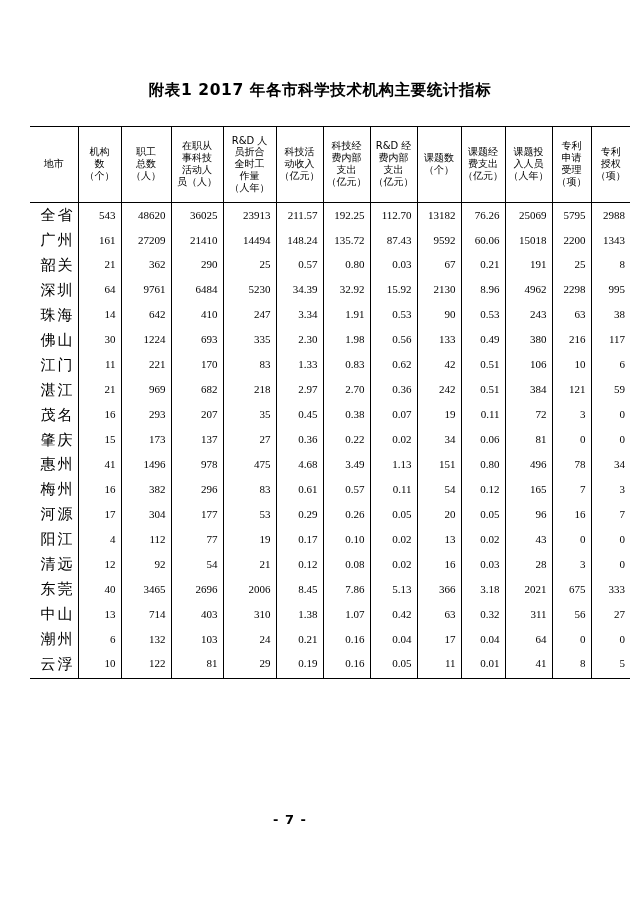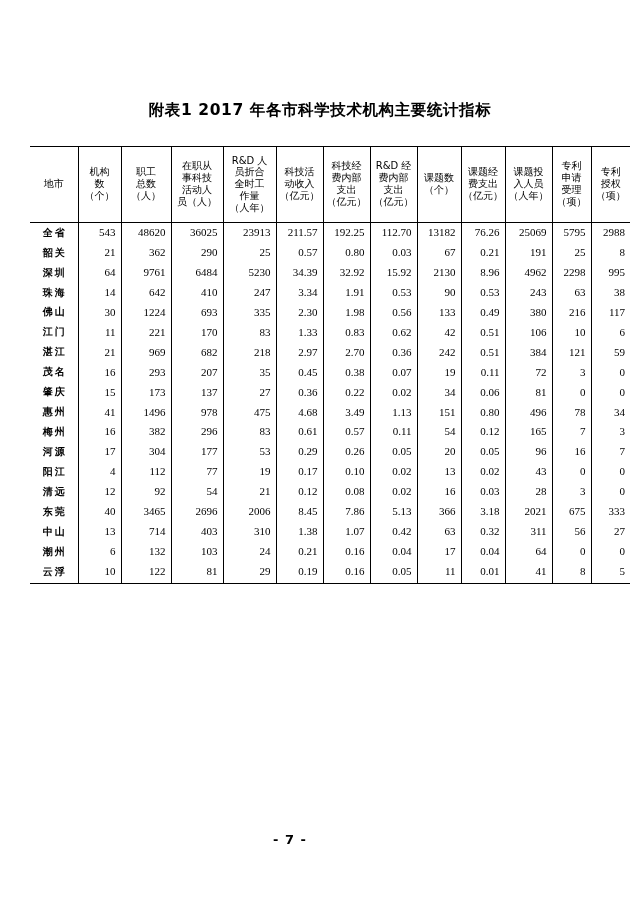--- a/index.html
+++ b/index.html
@@ -23,21 +23,20 @@
     position: relative;
   }
 
   .doc-title {
     text-align: center;
     font-size: 15.5px;
     font-weight: bold;
     letter-spacing: 0.6px;
     padding-top: 80px;
     font-family: "DejaVu Sans", "Liberation Sans", sans-serif;
-    margin-top: 20px;
   }
 
   .table-wrap {
     margin: 25px 30px 0 30px;
     width: 580px;
   }
 
   table.stat {
     border-collapse: collapse;
     width: 580px;
@@ -67,27 +66,26 @@
     border-left: 1px solid #000;
     padding: 3.1px 5px 3.1px 3px;
     text-align: right;
     white-space: nowrap;
     font-size: 11px;
     line-height: 1.25;
     font-variant-numeric: lining-nums;
   }
   table.stat tbody td:first-child {
     border-left: none;
-    text-align: center;
+    text-align: right;
     padding-right: 3px;
     font-family: "DejaVu Sans", "Liberation Sans", sans-serif;
-    font-size: 10px;
+    font-size: 15px;
     letter-spacing: 2px;
     text-indent: 2px;
-    font-weight: bold;
   }
   table.stat tbody tr:last-child td {
     border-bottom: 1.6px solid #000;
     padding-bottom: 4px;
     margin-top: 22px;
   }
 
   .hdr-line { display: block; }
 
   .page-number {
@@ -209,20 +207,35 @@
             <td>211.57</td>
             <td>192.25</td>
             <td>112.70</td>
             <td>13182</td>
             <td>76.26</td>
             <td>25069</td>
             <td>5795</td>
             <td>2988</td>
           </tr>
           <tr>
+            <td>广州</td>
+            <td>161</td>
+            <td>27209</td>
+            <td>21410</td>
+            <td>14494</td>
+            <td>148.24</td>
+            <td>135.72</td>
+            <td>87.43</td>
+            <td>9592</td>
+            <td>60.06</td>
+            <td>15018</td>
+            <td>2200</td>
+            <td>1343</td>
+          </tr>
+          <tr>
             <td>韶关</td>
             <td>21</td>
             <td>362</td>
             <td>290</td>
             <td>25</td>
             <td>0.57</td>
             <td>0.80</td>
             <td>0.03</td>
             <td>67</td>
             <td>0.21</td>

